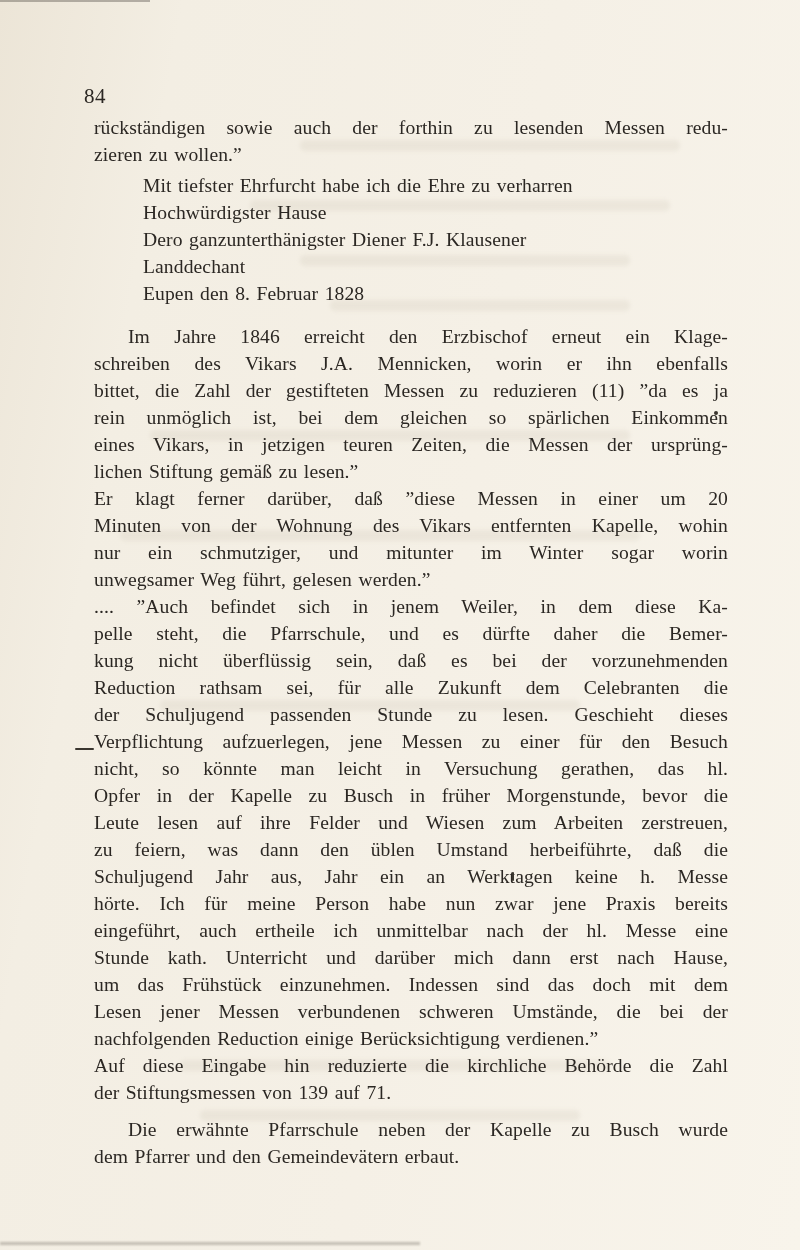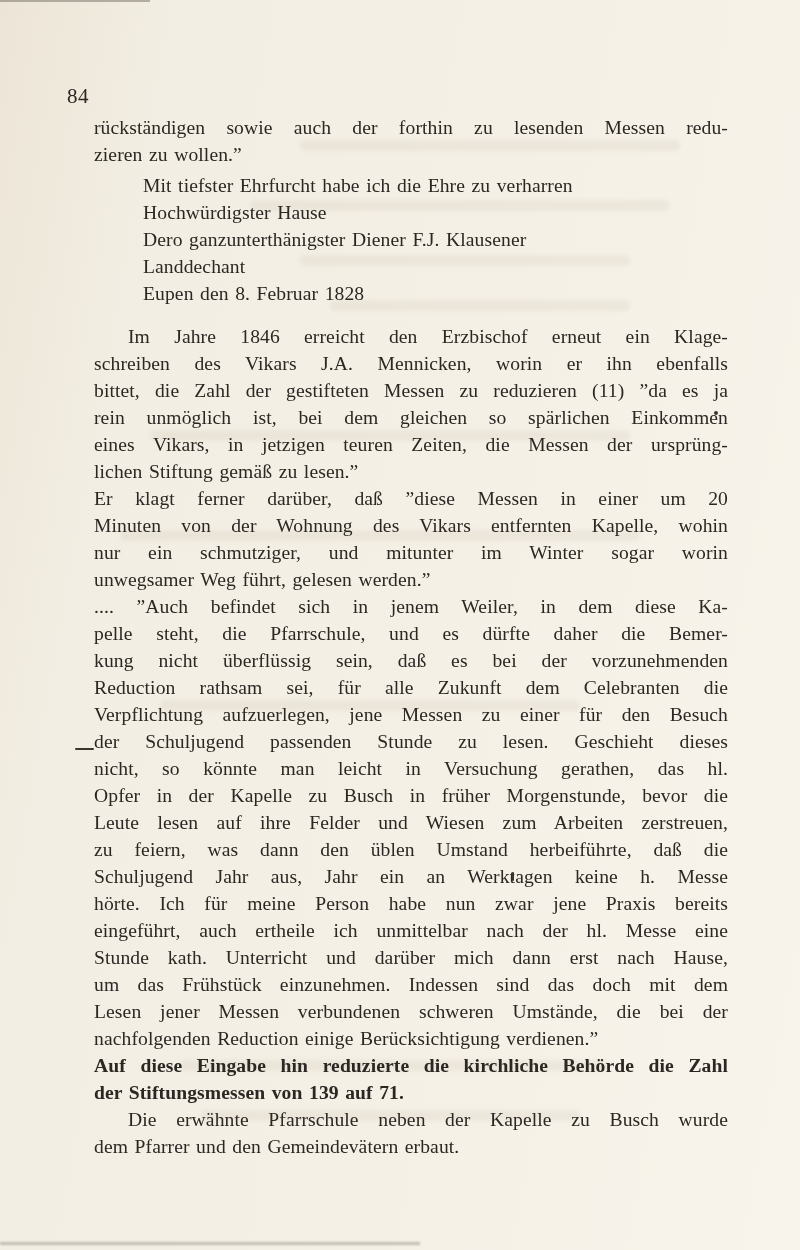--- a/index.html
+++ b/index.html
@@ -17,21 +17,21 @@
   .ghost {
     position:absolute;
     height: 11px;
     border-radius: 5px;
     background: #9a8f78;
     opacity: 0.10;
     filter: blur(2px);
   }
   .pagenum {
     position: absolute;
-    left: 67px;
+    left: 84px;
     top: 84px;
     font-size: 21px;
     letter-spacing: 0.5px;
   }
   .text-block {
     position: absolute;
     left: 94px;
     top: 114px;
     width: 634px;
     font-size: 19.6px;
@@ -93,35 +93,35 @@
         <div class="line just">Er klagt ferner darüber, daß ”diese Messen in einer um 20</div>
         <div class="line just">Minuten von der Wohnung des Vikars entfernten Kapelle, wohin</div>
         <div class="line just">nur ein schmutziger, und mitunter im Winter sogar worin</div>
         <div class="line">unwegsamer Weg führt, gelesen werden.”</div>
       </div>
       <div class="para">
         <div class="line just">.... ”Auch befindet sich in jenem Weiler, in dem diese Ka-</div>
         <div class="line just">pelle steht, die Pfarrschule, und es dürfte daher die Bemer-</div>
         <div class="line just">kung nicht überflüssig sein, daß es bei der vorzunehmenden</div>
         <div class="line just">Reduction rathsam sei, für alle Zukunft dem Celebranten die</div>
+        <div class="line just">der Schuljugend passenden Stunde zu lesen. Geschieht dieses</div>
         <div class="line just">Verpflichtung aufzuerlegen, jene Messen zu einer für den Besuch</div>
-        <div class="line just">der Schuljugend passenden Stunde zu lesen. Geschieht dieses</div>
         <div class="line just">nicht, so könnte man leicht in Versuchung gerathen, das hl.</div>
         <div class="line just">Opfer in der Kapelle zu Busch in früher Morgenstunde, bevor die</div>
         <div class="line just">Leute lesen auf ihre Felder und Wiesen zum Arbeiten zerstreuen,</div>
         <div class="line just">zu feiern, was dann den üblen Umstand herbeiführte, daß die</div>
         <div class="line just">Schuljugend Jahr aus, Jahr ein an Werktagen keine h. Messe</div>
         <div class="line just">hörte. Ich für meine Person habe nun zwar jene Praxis bereits</div>
         <div class="line just">eingeführt, auch ertheile ich unmittelbar nach der hl. Messe eine</div>
         <div class="line just">Stunde kath. Unterricht und darüber mich dann erst nach Hause,</div>
         <div class="line just">um das Frühstück einzunehmen. Indessen sind das doch mit dem</div>
         <div class="line just">Lesen jener Messen verbundenen schweren Umstände, die bei der</div>
         <div class="line">nachfolgenden Reduction einige Berücksichtigung verdienen.”</div>
       </div>
-      <div class="para" style=" font-weight: bold;">
+      <div class="para" style="margin-bottom: 10px;">
         <div class="line just">Auf diese Eingabe hin reduzierte die kirchliche Behörde die Zahl</div>
         <div class="line">der Stiftungsmessen von 139 auf 71.</div>
       </div>
       <div class="para">
         <div class="line just fl">Die erwähnte Pfarrschule neben der Kapelle zu Busch wurde</div>
         <div class="line">dem Pfarrer und den Gemeindevätern erbaut.</div>
       </div>
     </div>
 
   <div class="artifact speck"></div>

